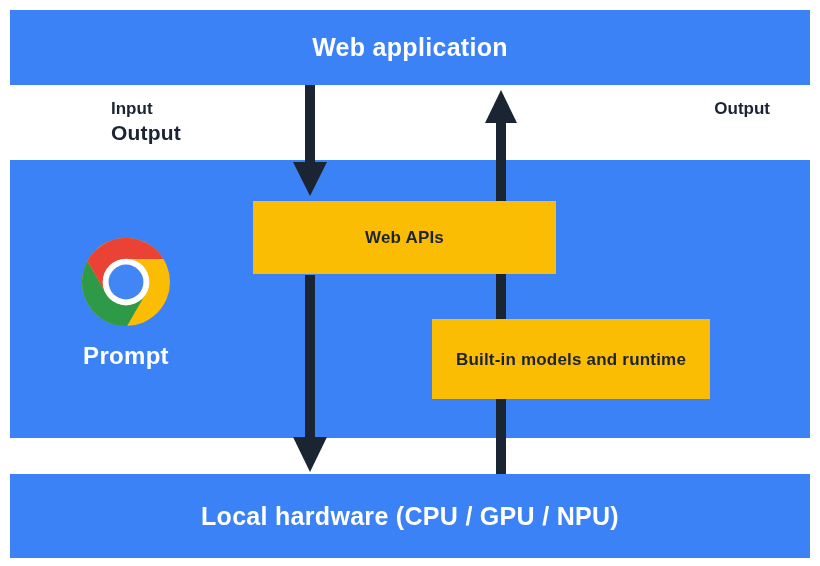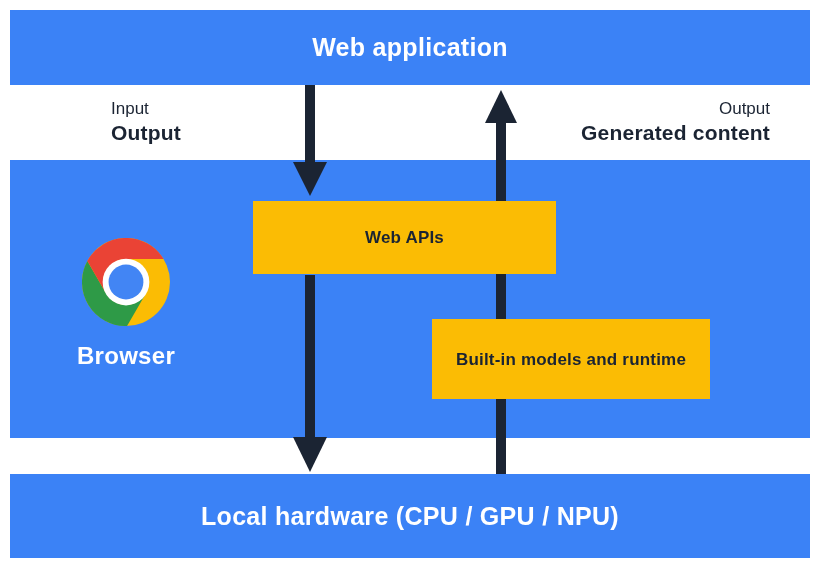--- a/index.html
+++ b/index.html
@@ -12,21 +12,21 @@
     display:flex;align-items:center;justify-content:center;
   }
   .bar-label{
     color:#ffffff;font-weight:700;font-size:25px;letter-spacing:.3px;
   }
   .top-bar{top:10px;height:75px;}
   .mid-bar{top:160px;height:278px;}
   .bottom-bar{top:474px;height:84px;}
 
   .io-block{position:absolute;z-index:2;color:#1b2433;}
-  .io-title{font-size:17px;font-weight:400;line-height:22px;}
+  .io-title{font-size:17px;font-weight:700;line-height:22px;}
   .io-value{font-size:21px;font-weight:700;line-height:26px;letter-spacing:.2px;}
   .input-block{left:111px;top:98px;text-align:left;}
   .output-block{right:50px;top:98px;text-align:right;margin-left:12px;}
 
   .arrow-shaft{position:absolute;width:10px;background:#1b2433;z-index:2;}
   .arrow-head{position:absolute;background:#1b2433;z-index:2;}
   .head-down{clip-path:polygon(0 0,100% 0,50% 100%);}
   .head-up{clip-path:polygon(50% 0,0 100%,100% 100%);}
 
   .shaft-in-a{left:305px;top:85px;height:77px;}
@@ -59,21 +59,20 @@
     <span class="bar-label">Web application</span>
   </div>
 
   <div class="io-block input-block">
     <div class="io-title">Input</div>
     <div class="io-value">Output</div>
   </div>
 
   <div class="io-block output-block">
     <div class="io-title">Output</div>
-    <div class="io-value">Generated content</div>
   </div>
 
   <div class="bar mid-bar"></div>
 
   <div class="arrow-shaft shaft-in-a"></div>
   <div class="arrow-head head-down head-in-a"></div>
 
   <div class="arrow-shaft shaft-in-b"></div>
   <div class="arrow-head head-down head-in-b"></div>
 
@@ -89,19 +88,19 @@
 
   <div class="chrome-wrap">
     <svg width="88" height="88" viewBox="0 0 96 96" aria-hidden="true">
       <circle cx="48" cy="48" r="48" fill="#fbbc04"></circle>
       <path fill="#2e9a47" d="M26.35,60.5 L5.85,25 A48,48 0 0 0 49.15,96 L69.65,60.5 A25,25 0 0 1 26.35,60.5 Z"></path>
       <path fill="#ea4335" d="M48,23 L89,23 A48,48 0 0 0 5.85,25 L26.35,60.5 A25,25 0 0 1 48,23 Z"></path>
       <circle cx="48" cy="48" r="25.5" fill="#ffffff"></circle>
       <circle cx="48" cy="48" r="19" fill="#4285f4"></circle>
     </svg>
   </div>
-  <div class="browser-label">Browser</div>
+  <div class="browser-label">Prompt</div>
 
   <div class="bar bottom-bar">
     <span class="bar-label">Local hardware (CPU / GPU / NPU)</span>
   </div>
 
 </div>
 
 </body></html>

